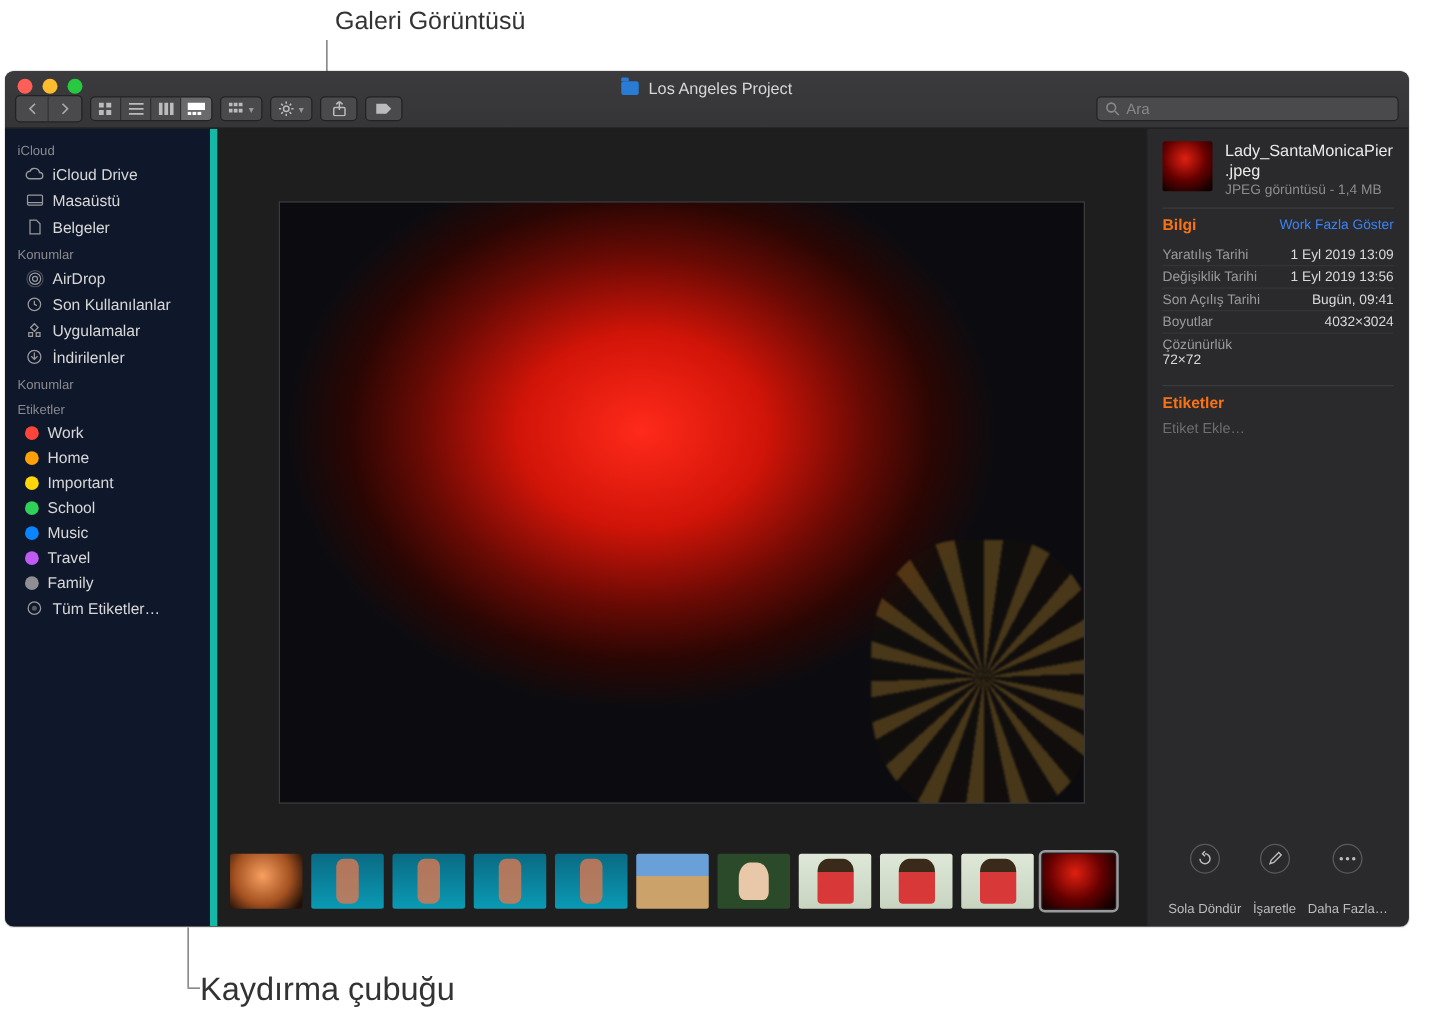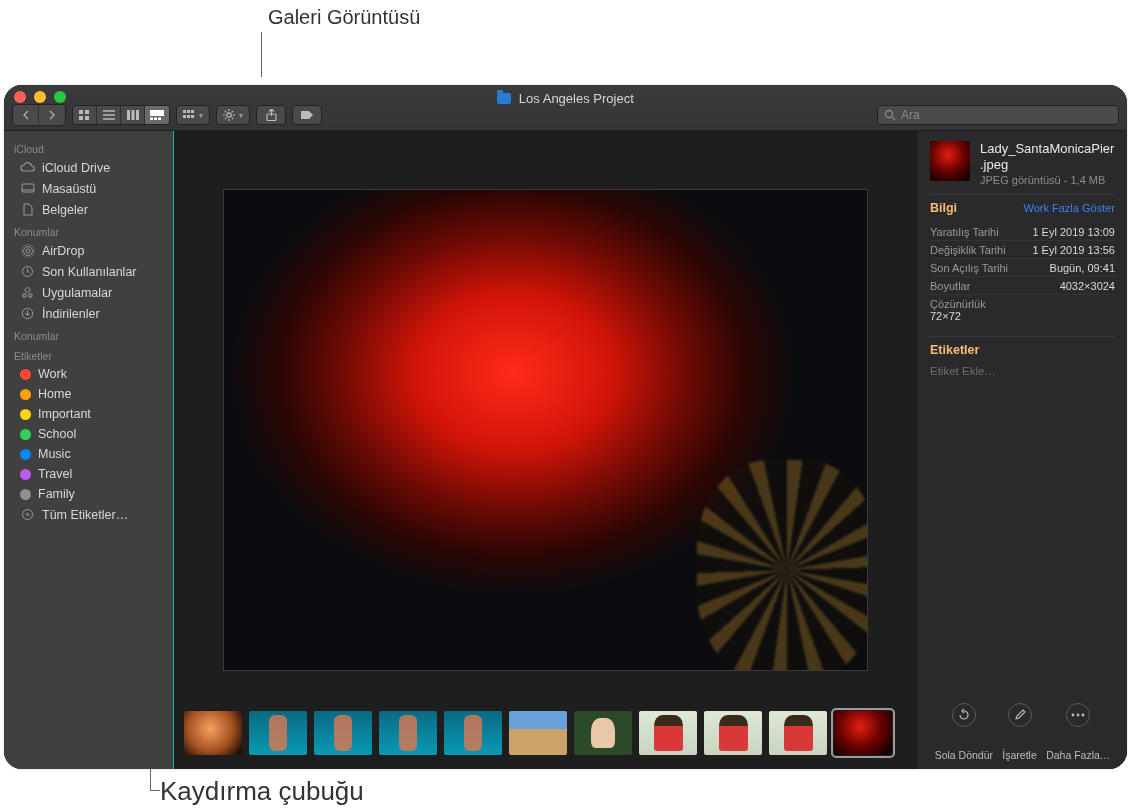--- a/index.html
+++ b/index.html
@@ -60,28 +60,27 @@
     transform-origin: left;
   }
 
   .window {
     position: absolute;
     left: 4px;
     top: 57px;
     width: 1123px;
     height: 684px;
     background: #2a2a2c;
-    border-radius: 18px;
+    border-radius: 7px;
     overflow: hidden;
     box-shadow: 0 0 1px rgba(0,0,0,.6);
     display: flex;
     flex-direction: column;
     color: #ccc;
     font-size: 12px;
-    margin-top: 28px;
   }
 
   
   .titlebar {
     height: 46px;
     background: linear-gradient(#3b3b3d, #353537);
     border-bottom: 1px solid #1f1f20;
     position: relative;
     flex-shrink: 0;
   }
@@ -194,22 +193,22 @@
   .searchbox input::placeholder { color: #888; }
 
   
   .body {
     flex: 1;
     display: flex;
     min-height: 0;
   }
   .sidebar {
     width: 170px;
-    background: #404040;
-    border-right: 1px solid #14b8a6;
+    background: #0f172a;
+    border-right: 6px solid #14b8a6;
     overflow-y: auto;
     padding: 6px 0 10px;
   }
   .sb-head {
     padding: 6px 10px 2px;
     font-size: 10.5px;
     color: #8a8a8d;
     font-weight: 500;
   }
   .sb-item {
@@ -304,21 +303,21 @@
     border-radius: 2px;
     flex-shrink: 0;
   }
   .info-name { color: #eaeaea; font-size: 13px; font-weight: 400; line-height: 1.2; word-break: break-word; }
   .info-sub { color: #8c8c8f; font-size: 11px; margin-top: 2px; }
   .sect-row {
     display: flex; justify-content: space-between; align-items: center;
     border-top: 1px solid #3b3b3d;
     padding-top: 6px;
   }
-  .sect-title { color: #fdba74; font-weight: 600; font-size: 12.5px; }
+  .sect-title { color: #f97316; font-weight: 600; font-size: 12.5px; }
   .link { color: #3b82f6; font-size: 11px; }
   .kv { display: flex; justify-content: space-between; padding: 2.5px 0; border-bottom: 1px solid #343436; font-size: 11px;}
   .kv:last-of-type{border-bottom:none;flex-direction:column;}
   .kv .k { color: #9a9a9c; }
   .kv .v { color: #dadadc; }
   .tags-add { color: #6e6e70; font-size: 11.5px; }
 
   .quickactions {
     margin-top: auto;
     display: flex;

